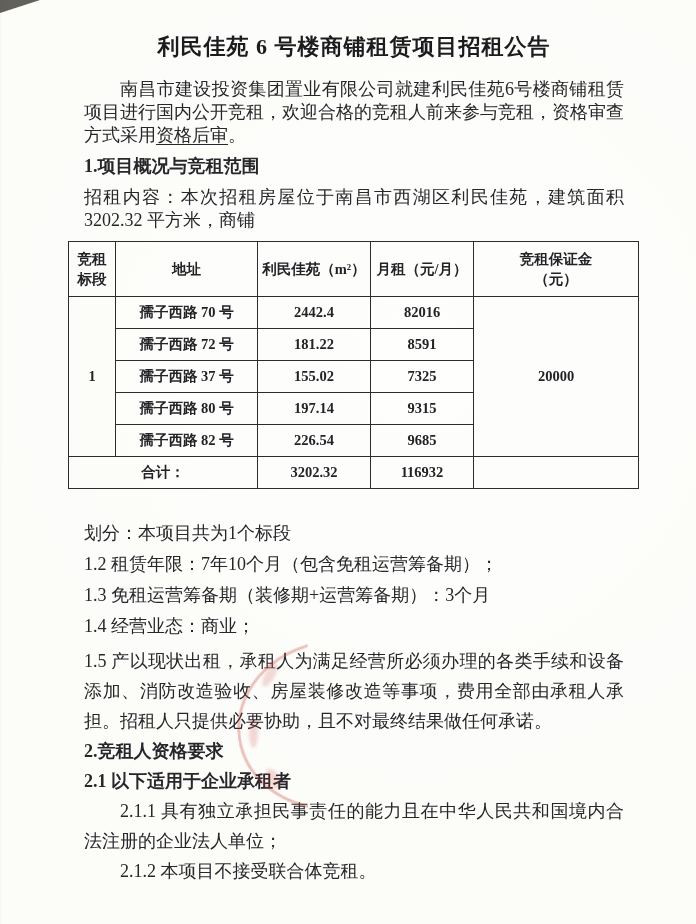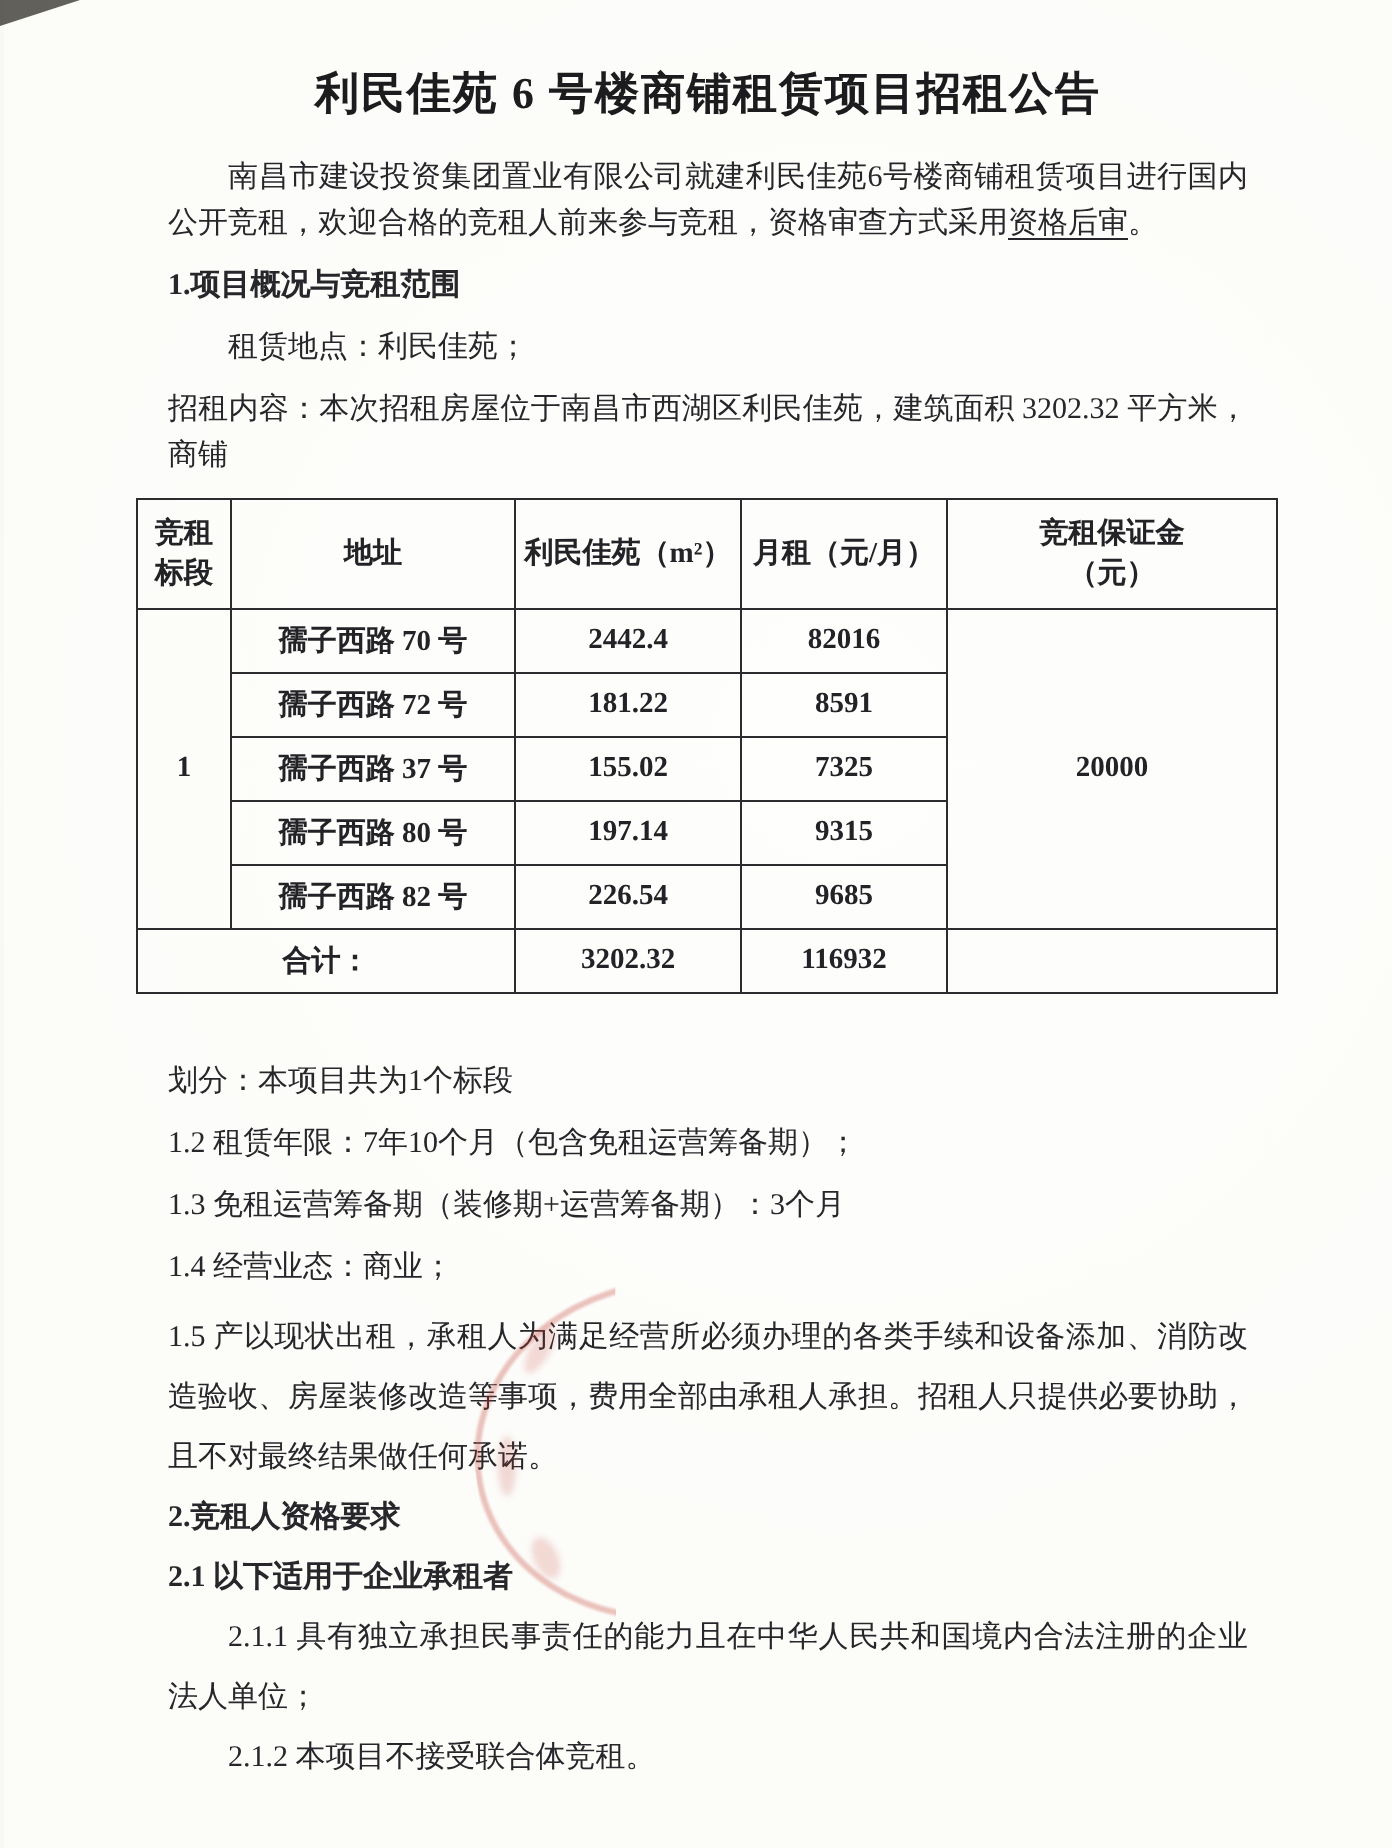--- a/index.html
+++ b/index.html
@@ -22,21 +22,21 @@
   }
   .content{
     position:absolute;inset:0;
     padding:26px 72px 0 84px;
     box-sizing:border-box;
   }
   .title{
     font-size:22px;font-weight:bold;text-align:center;
     letter-spacing:1px;margin:6px 0 16px 0;color:#1c1c1e;
   }
-  .body-text{font-size:15px;line-height:23px;text-align:justify;}
+  .body-text{font-size:18px;line-height:23px;text-align:justify;}
   .intro{ text-indent:2em; margin:0 0 8px 0;}
   .u{text-decoration:underline;text-underline-offset:3px;}
   .ln{margin:0 0 8px 0;}
   .ln-tight{margin:0;}
   .bold{font-weight:bold;}
   .indent1{padding-left:2em;}
   .ti2{text-indent:2em;}
   .lh30{line-height:30px;}
   .gap-top{margin-top:33px;}
 
@@ -83,21 +83,20 @@
 
   <div class="content">
 
     <h1 class="title">利民佳苑 6 号楼商铺租赁项目招租公告</h1>
 
     <p class="body-text intro"><span>南昌市建设投资集团置业有限公司就建利民佳苑6号楼商铺租赁项目进行国内公开竞租，欢迎合格的竞租人前来参与竞租，资格审查方式采用</span><span class="u">资格后审</span><span>。</span></p>
 
     <div class="body-text ln bold">1.项目概况与竞租范围</div>
 
 
-    <div class="body-text ln indent1">租赁地点：利民佳苑；</div>
 
     <div class="body-text ln-tight">招租内容：本次招租房屋位于南昌市西湖区利民佳苑，建筑面积 3202.32 平方米，商铺</div>
 
     <table class="rental">
       <colgroup>
         <col style="width:47px">
           <col style="width:142px">
           <col style="width:113px">
           <col style="width:103px">
           <col style="width:165px">

